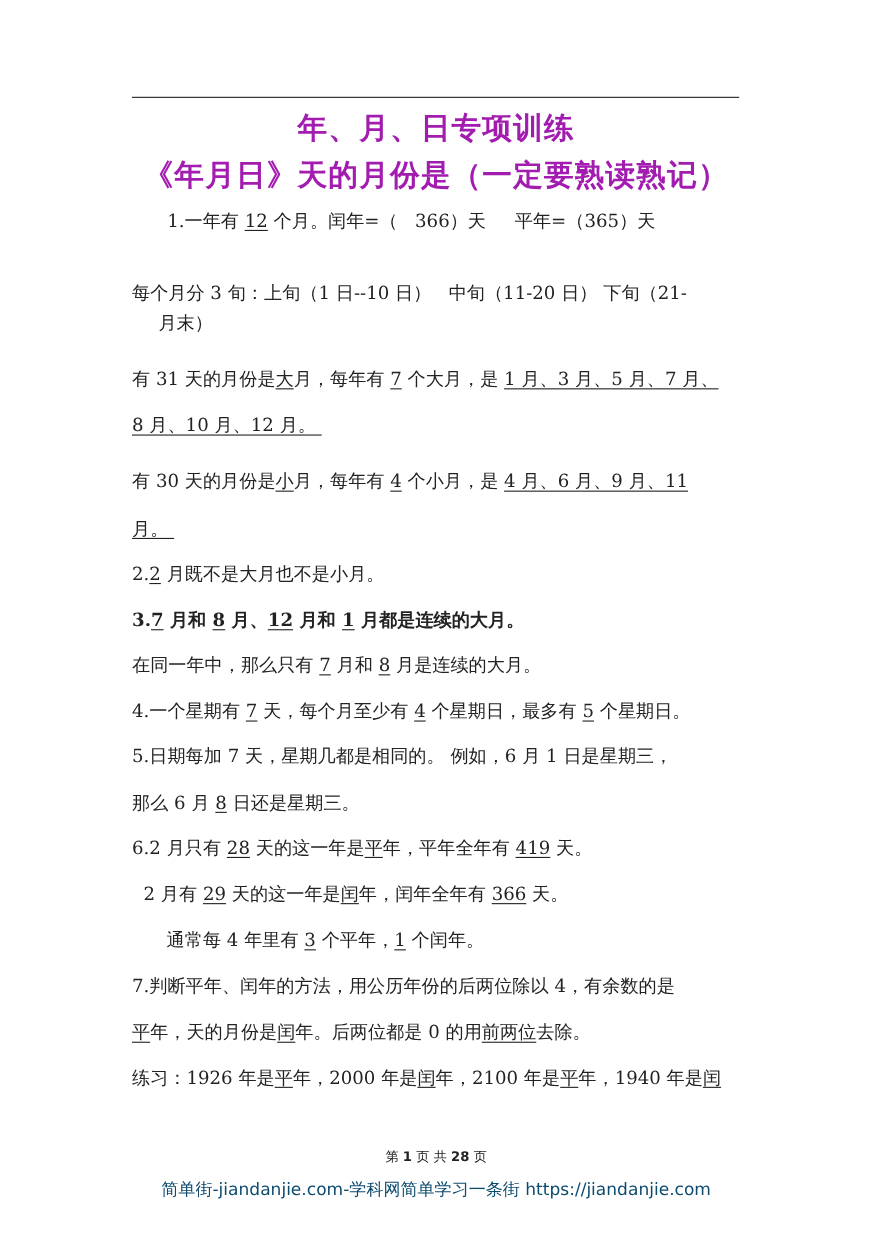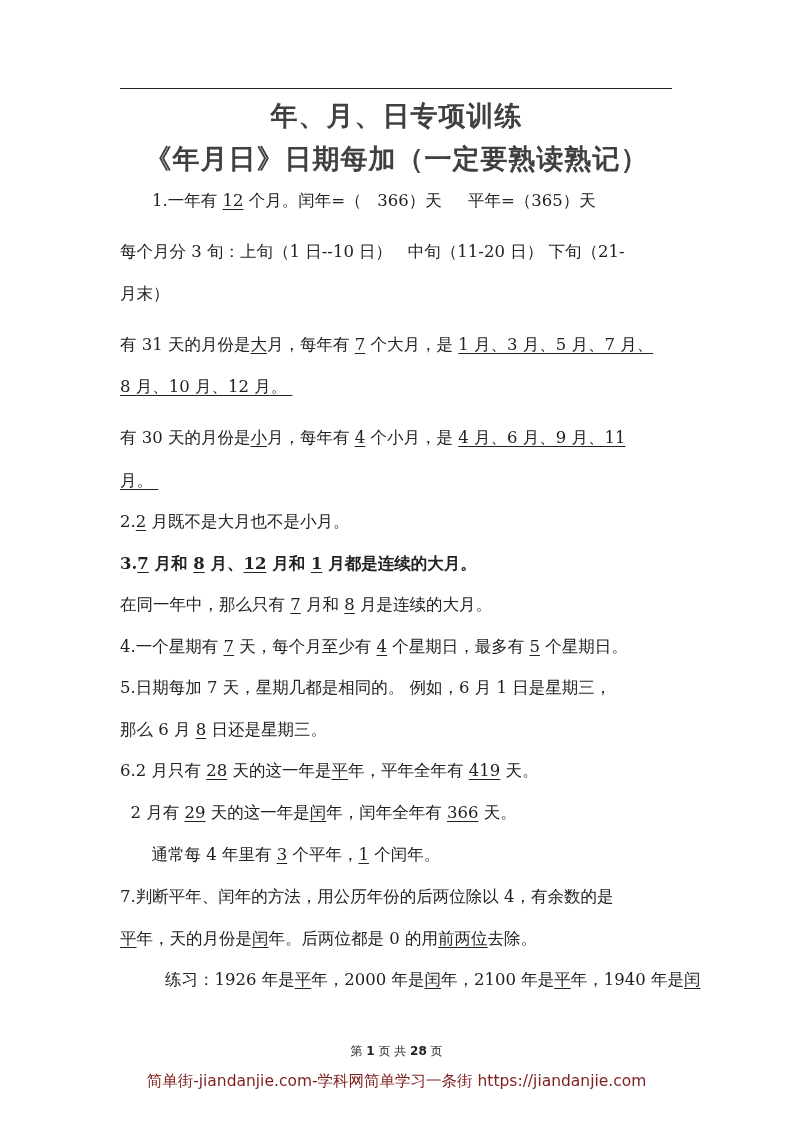--- a/index.html
+++ b/index.html
@@ -1,57 +1,57 @@
 <!DOCTYPE html>
 <html><head>
   <meta charset="utf-8">
   <style>
     html, body { margin: 0; padding: 0; background: #ffffff; }
     body { width: 793px; height: 1122px; position: relative; overflow: hidden;
            font-family: "DejaVu Serif", "Liberation Serif", serif; color: #1a1a1a; }
     .rule { position: absolute; left: 120px; top: 88px; width: 552px; height: 1px; background: #222; }
     .title { position: absolute; left: 0; width: 793px; text-align: center;
-             font-family: "DejaVu Sans", "Liberation Sans", sans-serif; font-weight: bold; color: #404040; }
+             font-family: "DejaVu Sans", "Liberation Sans", sans-serif; font-weight: bold; color: #a21caf; }
     .t1 { top: 98px; font-size: 27px; letter-spacing: 1px; }
     .t2 { top: 141px; font-size: 27px; letter-spacing: 1px; }
     .line { position: absolute; left: 120px; font-size: 16.5px; white-space: nowrap; color: #222; }
     .u { text-decoration: underline; text-underline-offset: 3px; text-decoration-thickness: 1px; }
     .footer-page { position: absolute; top: 1043px; left: 0; width: 793px; text-align: center;
                    font-size: 12px; color: #222; }
     .footer-page b { font-family: "DejaVu Sans", sans-serif; font-weight: bold; }
     .footer-site { position: absolute; top: 1071px; left: 0; width: 793px; text-align: center;
-                   font-family: "DejaVu Sans", "Liberation Sans", sans-serif; font-size: 15.5px; color: #7f1d1d; }
+                   font-family: "DejaVu Sans", "Liberation Sans", sans-serif; font-size: 15.5px; color: #0c4a6e; }
   </style>
 </head>
 <body>
 
 <div class="rule"></div>
 <div class="title t1">年、月、日专项训练</div>
-<div class="title t2">《年月日》日期每加（一定要熟读熟记）</div>
+<div class="title t2">《年月日》天的月份是（一定要熟读熟记）</div>
 
 <div id="lines">
     <div class="line" style="top: 190px; margin-left: 32px;"><span>1.一年有&nbsp;</span><span class="u">12</span><span>&nbsp;个月。闰年=（&nbsp;&nbsp;&nbsp;366）天&nbsp;&nbsp;&nbsp;&nbsp;&nbsp;平年=（365）天</span></div>
-    <div class="line" style="top: 241px; text-align: center;"><span>每个月分&nbsp;3&nbsp;旬：上旬（1&nbsp;日--10&nbsp;日）&nbsp;&nbsp;&nbsp;中旬（11-20&nbsp;日）&nbsp;下旬（21-</span></div>
-    <div class="line" style="top: 283px;"><span>月末）</span></div>
+    <div class="line" style="top: 256px; text-align: center;"><span>每个月分&nbsp;3&nbsp;旬：上旬（1&nbsp;日--10&nbsp;日）&nbsp;&nbsp;&nbsp;中旬（11-20&nbsp;日）&nbsp;下旬（21-</span></div>
+    <div class="line" style="top: 283px; margin-left: 24px;"><span>月末）</span></div>
     <div class="line" style="top: 334px;"><span>有&nbsp;31&nbsp;天的月份是</span><span class="u">大</span><span>月，每年有&nbsp;</span><span class="u">7</span><span>&nbsp;个大月，是&nbsp;</span><span class="u">1&nbsp;月、3&nbsp;月、5&nbsp;月、7&nbsp;月、</span></div>
     <div class="line" style="top: 376px;"><span class="u">8&nbsp;月、10&nbsp;月、12&nbsp;月。&nbsp;</span></div>
     <div class="line" style="top: 427px;"><span>有&nbsp;30&nbsp;天的月份是</span><span class="u">小</span><span>月，每年有&nbsp;</span><span class="u">4</span><span>&nbsp;个小月，是&nbsp;</span><span class="u">4&nbsp;月、6&nbsp;月、9&nbsp;月、11</span></div>
     <div class="line" style="top: 470px;"><span class="u">月。&nbsp;</span></div>
     <div class="line" style="top: 511px;"><span>2.</span><span class="u">2</span><span>&nbsp;月既不是大月也不是小月。</span></div>
     <div class="line" style="top: 553px; font-weight: bold;"><span>3.</span><span class="u">7</span><span>&nbsp;月和&nbsp;</span><span class="u">8</span><span>&nbsp;月、</span><span class="u">12</span><span>&nbsp;月和&nbsp;</span><span class="u">1</span><span>&nbsp;月都是连续的大月。</span></div>
     <div class="line" style="top: 594px;"><span>在同一年中，那么只有&nbsp;</span><span class="u">7</span><span>&nbsp;月和&nbsp;</span><span class="u">8</span><span>&nbsp;月是连续的大月。</span></div>
     <div class="line" style="top: 636px; text-align: right;"><span>4.一个星期有&nbsp;</span><span class="u">7</span><span>&nbsp;天，每个月至少有&nbsp;</span><span class="u">4</span><span>&nbsp;个星期日，最多有&nbsp;</span><span class="u">5</span><span>&nbsp;个星期日。</span></div>
     <div class="line" style="top: 677px;"><span>5.日期每加&nbsp;7&nbsp;天，星期几都是相同的。&nbsp;例如，6&nbsp;月&nbsp;1&nbsp;日是星期三，</span></div>
     <div class="line" style="top: 719px;"><span>那么&nbsp;6&nbsp;月&nbsp;</span><span class="u">8</span><span>&nbsp;日还是星期三。</span></div>
     <div class="line" style="top: 760px;"><span>6.2&nbsp;月只有&nbsp;</span><span class="u">28</span><span>&nbsp;天的这一年是</span><span class="u">平</span><span>年，平年全年有&nbsp;</span><span class="u">419</span><span>&nbsp;天。</span></div>
     <div class="line" style="top: 802px;"><span>&nbsp;&nbsp;2&nbsp;月有&nbsp;</span><span class="u">29</span><span>&nbsp;天的这一年是</span><span class="u">闰</span><span>年，闰年全年有&nbsp;</span><span class="u">366</span><span>&nbsp;天。</span></div>
     <div class="line" style="top: 844px;"><span>&nbsp;&nbsp;&nbsp;&nbsp;&nbsp;&nbsp;通常每&nbsp;4&nbsp;年里有&nbsp;</span><span class="u">3</span><span>&nbsp;个平年，</span><span class="u">1</span><span>&nbsp;个闰年。</span></div>
     <div class="line" style="top: 886px;"><span>7.判断平年、闰年的方法，用公历年份的后两位除以&nbsp;4，有余数的是</span></div>
     <div class="line" style="top: 928px;"><span class="u">平</span><span>年，天的月份是</span><span class="u">闰</span><span>年。后两位都是&nbsp;0&nbsp;的用</span><span class="u">前两位</span><span>去除。</span></div>
-    <div class="line" style="top: 969px; margin-left: 45px;"><span>练习：1926&nbsp;年是</span><span class="u">平</span><span>年，2000&nbsp;年是</span><span class="u">闰</span><span>年，2100&nbsp;年是</span><span class="u">平</span><span>年，1940&nbsp;年是</span><span class="u">闰</span></div>
+    <div class="line" style="top: 969px;"><span>练习：1926&nbsp;年是</span><span class="u">平</span><span>年，2000&nbsp;年是</span><span class="u">闰</span><span>年，2100&nbsp;年是</span><span class="u">平</span><span>年，1940&nbsp;年是</span><span class="u">闰</span></div>
   </div>
 
 <div class="footer-page">
   <span>第</span>
   <b>1</b>
   <span>页 共</span>
   <b>28</b>
   <span>页</span>
 </div>
 <div class="footer-site">简单街-jiandanjie.com-学科网简单学习一条街 https://jiandanjie.com</div>

